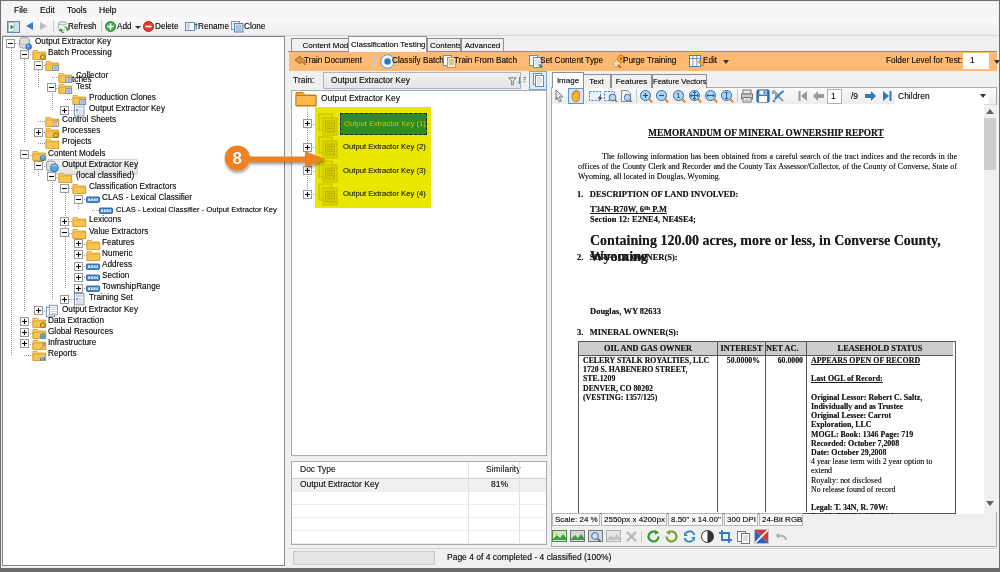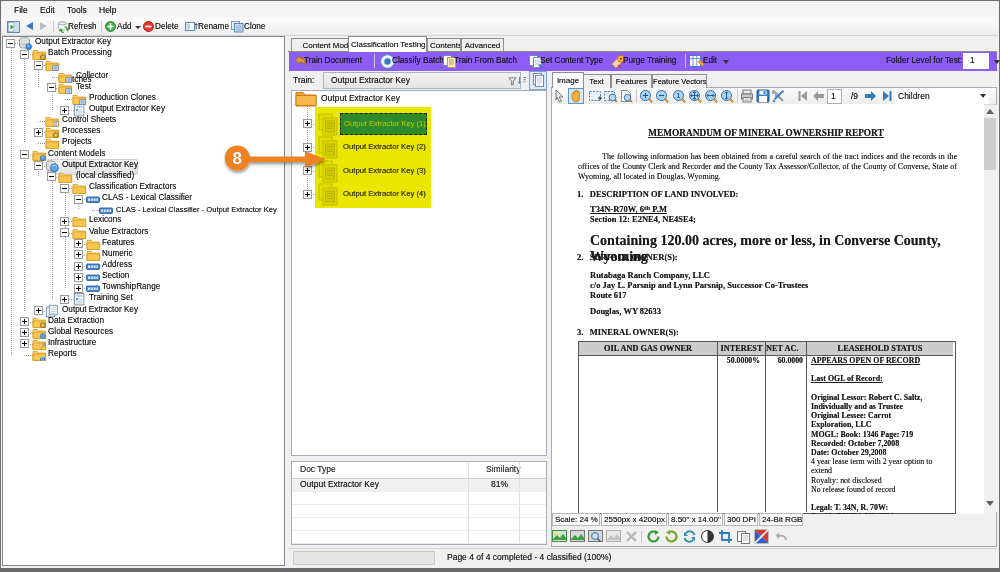--- a/index.html
+++ b/index.html
@@ -21,21 +21,21 @@
 .vd{position:absolute;width:1px;background-image:repeating-linear-gradient(to bottom,#9a9a9a 0 1px,transparent 1px 2px);}
 .hd{position:absolute;height:1px;background-image:repeating-linear-gradient(to right,#9a9a9a 0 1px,transparent 1px 2px);}
 .selrow{position:absolute;background:linear-gradient(#f4f4f4,#e2e2e2);border:1px solid #d0d0d0;border-radius:2px;}
 
 .icon{position:absolute;width:16px;height:14px;}
 
 .tab{position:absolute;top:38px;height:13px;background:#f0f0f0;border:1px solid #8c8e94;border-bottom:none;padding:0 2px;line-height:13px;text-align:center;box-sizing:border-box;font-size:8px;white-space:nowrap;overflow:hidden;}
 .tab.act{top:36px;height:16px;background:#fff;line-height:15px;z-index:5;}
 .cline{left:288px;top:51px;width:709px;height:1px;background:#8c8e94;}
 
-.mbar{left:289px;top:52px;width:708px;height:19px;background:#8b5cf6;}
+.mbar{left:289px;top:52px;width:708px;height:19px;background:#fdba74;}
 .btnt{position:absolute;top:4px;white-space:nowrap;font-size:8.2px;}
 .combo{position:absolute;box-sizing:border-box;background:linear-gradient(#f2f2f2,#e4e4e4);border:1px solid #aab5bf;}
 .wbox{position:absolute;box-sizing:border-box;background:#fff;border:1px solid #aab5bf;}
 .mtree{left:291px;top:90px;width:256px;height:366px;background:#fff;border:1px solid #a5acb5;box-sizing:border-box;}
 .dtable{left:291px;top:461px;width:256px;height:84px;background:#fff;border:1px solid #a5acb5;box-sizing:border-box;}
 
 .rpanel{left:551px;top:87px;width:446px;height:460px;background:#f0f0f0;border:1px solid #a5acb5;box-sizing:border-box;}
 .rtab{position:absolute;top:74px;height:14px;background:#f0f0f0;border:1px solid #8c8e94;border-bottom:none;line-height:14px;text-align:center;box-sizing:border-box;font-size:8px;white-space:nowrap;overflow:hidden;}
 .rtab.act{top:72px;height:16px;background:#fff;line-height:16px;z-index:5;}
 .doc{left:552px;top:104px;width:432px;height:410px;background:#fff;overflow:hidden;}
@@ -586,33 +586,33 @@
  <span class="a" style="left:898px;top:91px;">Children</span>
  <div style="position:absolute;left:980px;top:94px;width:0;height:0;border-left:3.5px solid transparent;border-right:3.5px solid transparent;border-top:4px solid #333;"></div>
 </div>
 <div class="a doc" id="docarea">
  <div class="a serif" style="left:0;top:24px;width:428px;text-align:center;font-size:9.3px;font-weight:bold;"><span style="text-decoration:underline;margin-top:40px;">MEMORANDUM OF MINERAL OWNERSHIP REPORT</span></div>
  <div class="a serif" style="left:26px;top:48px;width:379px;font-size:8px;line-height:10px;text-align:justify;text-indent:24px;">The following information has been obtained from a careful search of the tract indices and the records in the offices of the County Clerk and Recorder and the County Tax Assessor/Collector, of the County of Converse, State of Wyoming, all located in Douglas, Wyoming.</div>
  <div class="a serif" style="left:25px;top:85px;font-size:8.5px;font-weight:bold;">1.&nbsp;&nbsp;&nbsp;DESCRIPTION OF LAND INVOLVED:</div>
  <div class="a serif" style="left:38px;top:100px;font-size:8.5px;font-weight:bold;"><span style="text-decoration:underline;">T34N-R70W, 6<span style="font-size:7px;vertical-align:2px;">th</span> P.M</span><br>Section 12: E2NE4, NE4SE4;</div>
  <div class="a serif" style="left:38px;top:129px;font-size:14px;font-weight:bold;">Containing 120.00 acres, more or less, in Converse County, Wyoming</div>
  <div class="a serif" style="left:25px;top:148px;font-size:8.5px;font-weight:bold;">2.&nbsp;&nbsp;&nbsp;SURFACE OWNER(S):</div>
- <div class="a serif" style="left:38px;top:167px;font-size:8.5px;font-weight:bold;line-height:9.8px;">Rutabaga Ranch Company, LLC<br>c/o Jay L. Parsnip and Lynn Parsnip, Successor Co-Trustees<br>Route 617</div>
  <div class="a serif" style="left:38px;top:202px;font-size:8.5px;font-weight:bold;">Douglas, WY 82633</div>
  <div class="a serif" style="left:25px;top:223px;font-size:8.5px;font-weight:bold;">3.&nbsp;&nbsp;&nbsp;MINERAL OWNER(S):</div>
 
  <div class="a" style="left:26px;top:237px;width:376px;height:171px;border:1px solid #555;"></div>
  <div class="a" style="left:27px;top:238px;width:374px;height:13px;background:#ccc;border-bottom:1px solid #555;"></div>
  <div class="a" style="left:165px;top:237px;width:1px;height:171px;background:#555;"></div>
  <div class="a" style="left:213px;top:237px;width:1px;height:171px;background:#555;"></div>
  <div class="a" style="left:254px;top:237px;width:1px;height:171px;background:#555;"></div>
  <div class="a serif" style="left:27px;top:240px;width:138px;text-align:center;font-size:8.3px;font-weight:bold;">OIL AND GAS OWNER</div>
  <div class="a serif" style="left:166px;top:240px;width:47px;text-align:center;font-size:8.3px;font-weight:bold;">INTEREST</div>
  <div class="a serif" style="left:214px;top:240px;width:40px;text-align:left;font-size:8.3px;font-weight:bold;">NET AC.</div>
  <div class="a serif" style="left:255px;top:240px;width:146px;text-align:center;font-size:8.3px;font-weight:bold;">LEASEHOLD STATUS</div>
+ <div class="a serif" style="left:31px;top:252px;width:132px;font-size:7.8px;font-weight:bold;line-height:9.2px;">CELERY STALK ROYALTIES, LLC<br>1720 S. HABENERO STREET,<br>STE.1209<br>DENVER, CO 80202<br>(VESTING: 1357/125)</div>
  <div class="a serif" style="left:166px;top:252px;width:42px;text-align:right;font-size:7.8px;font-weight:bold;">50.0000%</div>
  <div class="a serif" style="left:214px;top:252px;width:37px;text-align:right;font-size:7.8px;font-weight:bold;">60.0000</div>
  <div class="a serif" style="left:259px;top:252px;width:142px;font-size:7.9px;font-weight:bold;line-height:9.2px;"><span style="text-decoration:underline;">APPEARS OPEN OF RECORD</span><br><br><span style="text-decoration:underline;">Last OGL of Record:</span><br><br>Original Lessor: Robert C. Saltz,<br>Individually and as Trustee<br>Original Lessee: Carrot<br>Exploration, LLC<br>MOGL: Book: 1346 Page: 719<br>Recorded: October 7,2008<br>Date: October 29,2008<br><span style="font-weight:normal;">4 year lease term with 2 year option to<br>extend<br>Royalty: not disclosed<br>No release found of record</span><br><br>Legal: T. 34N, R. 70W:<br>Sec 12: E2NE4, NE4SE4;</div>
 </div>
 <div class="a scroll" id="scrollbar">
  <div style="position:absolute;left:2px;top:4px;width:0;height:0;border-left:4px solid transparent;border-right:4px solid transparent;border-bottom:5px solid #606060;"></div>
  <div style="position:absolute;left:0px;top:13px;width:12px;height:52px;background:#cdcdcd;"></div>
  <div style="position:absolute;left:2px;top:396px;width:0;height:0;border-left:4px solid transparent;border-right:4px solid transparent;border-top:5px solid #606060;"></div>
 </div>
 <div id="segrow" style="font-size:8px;">

